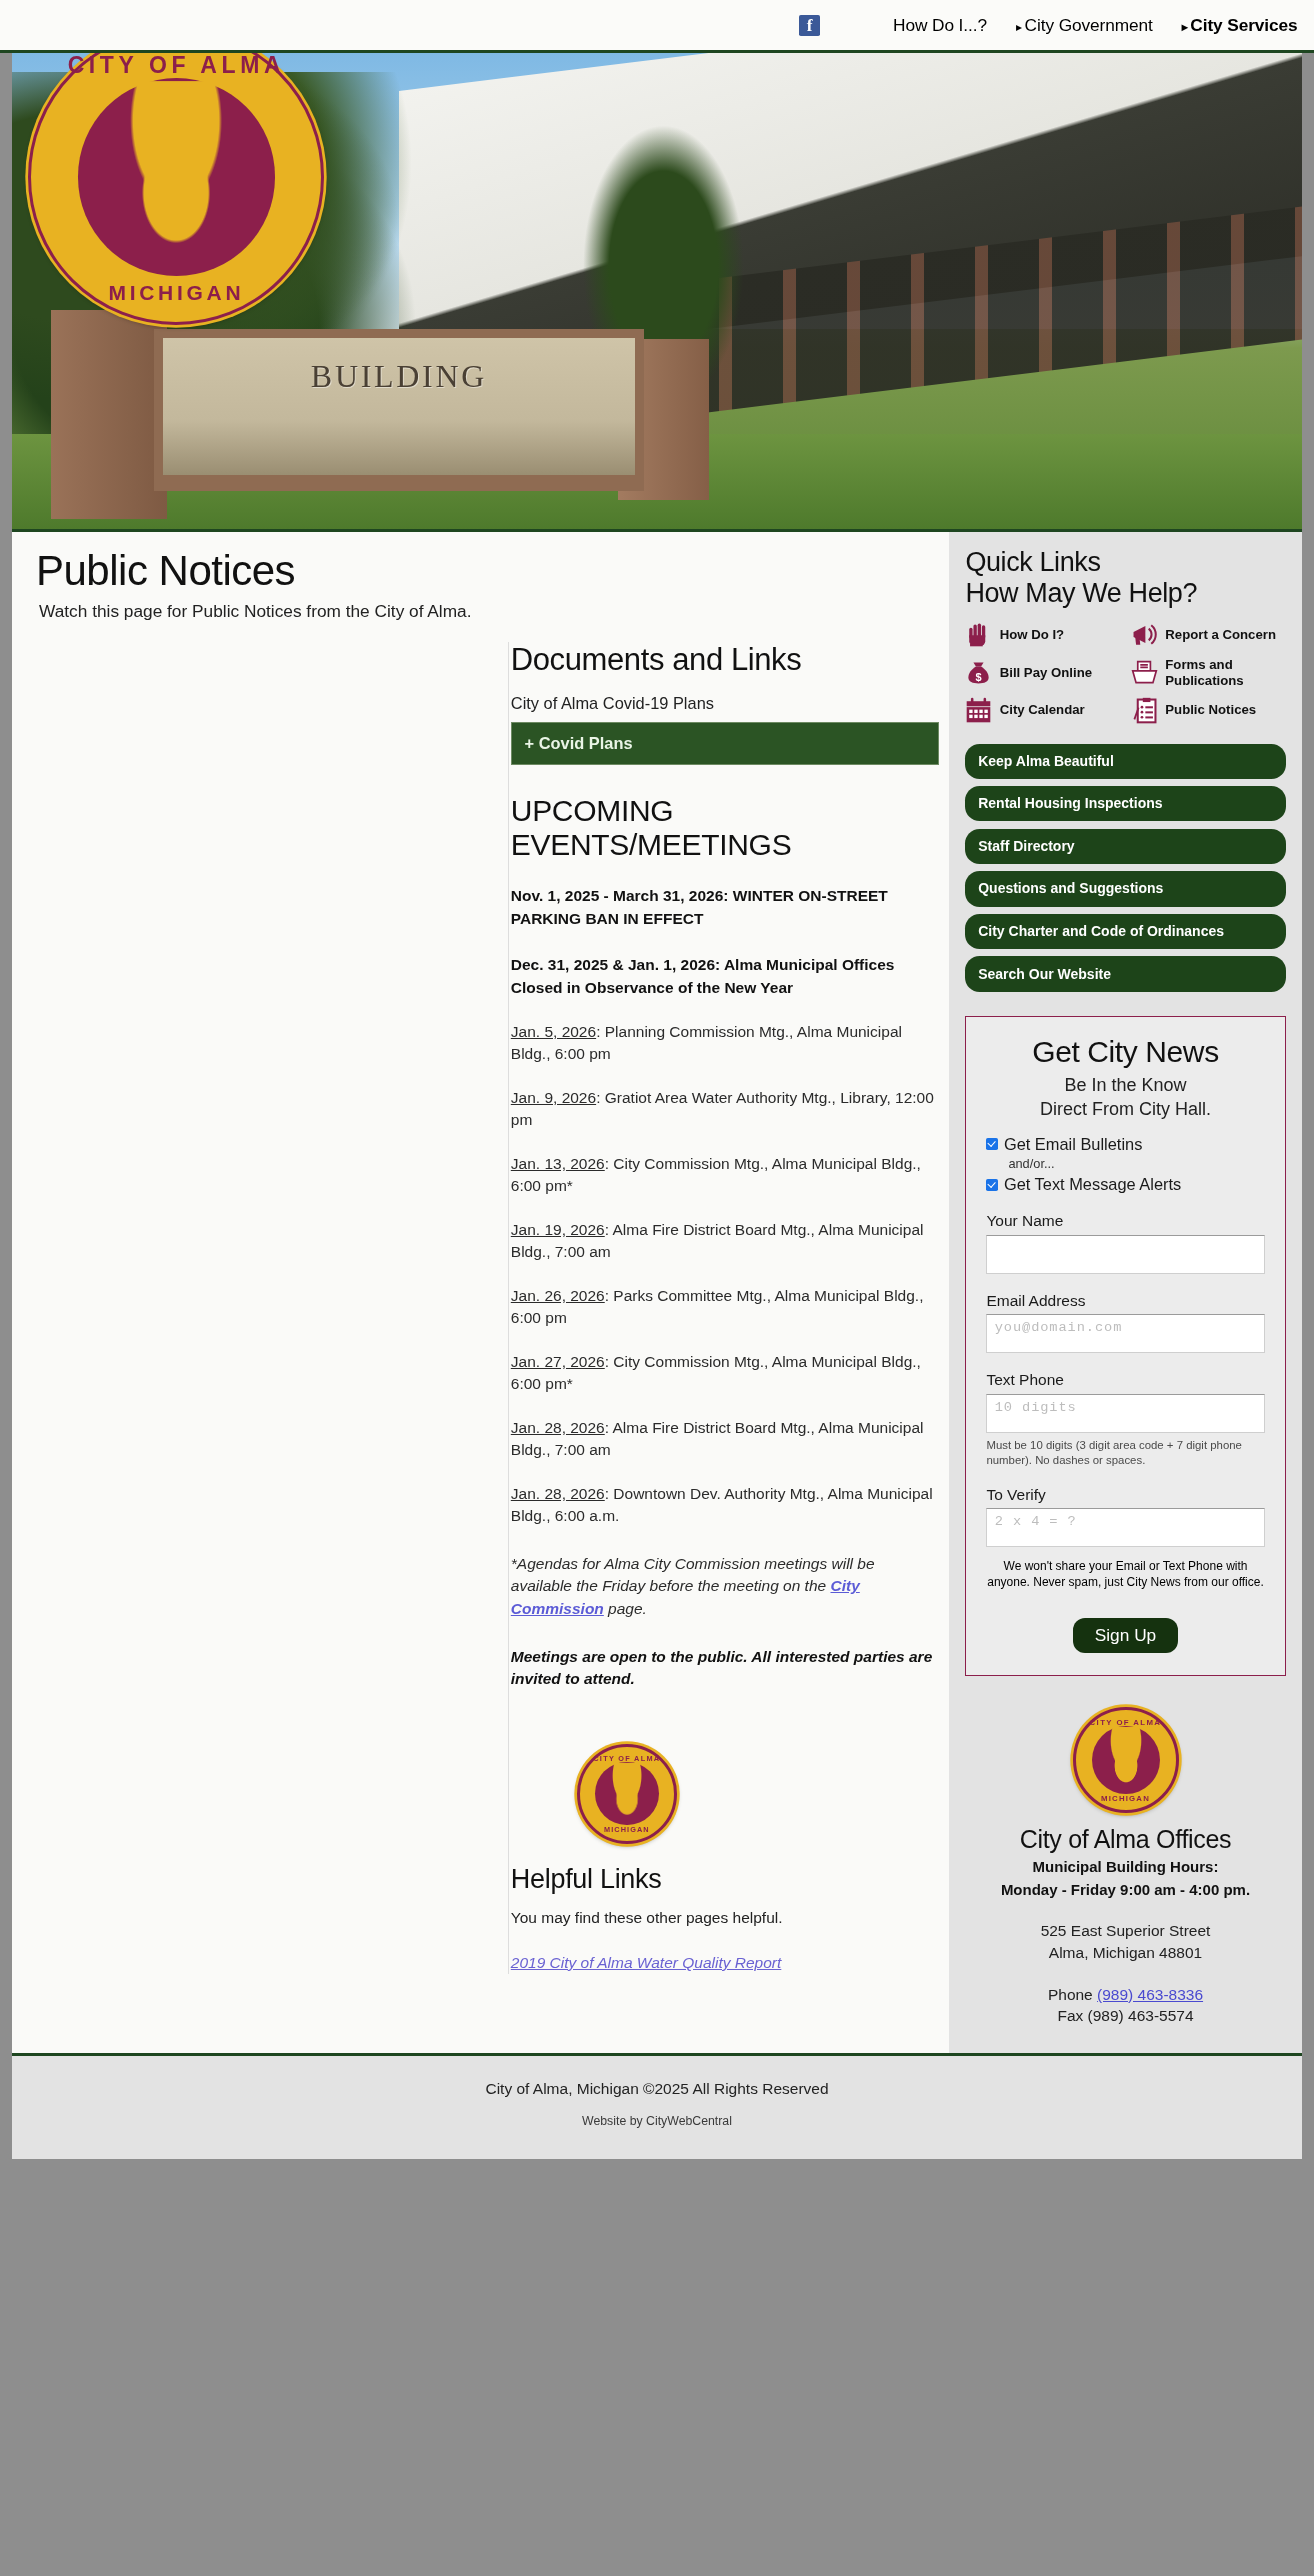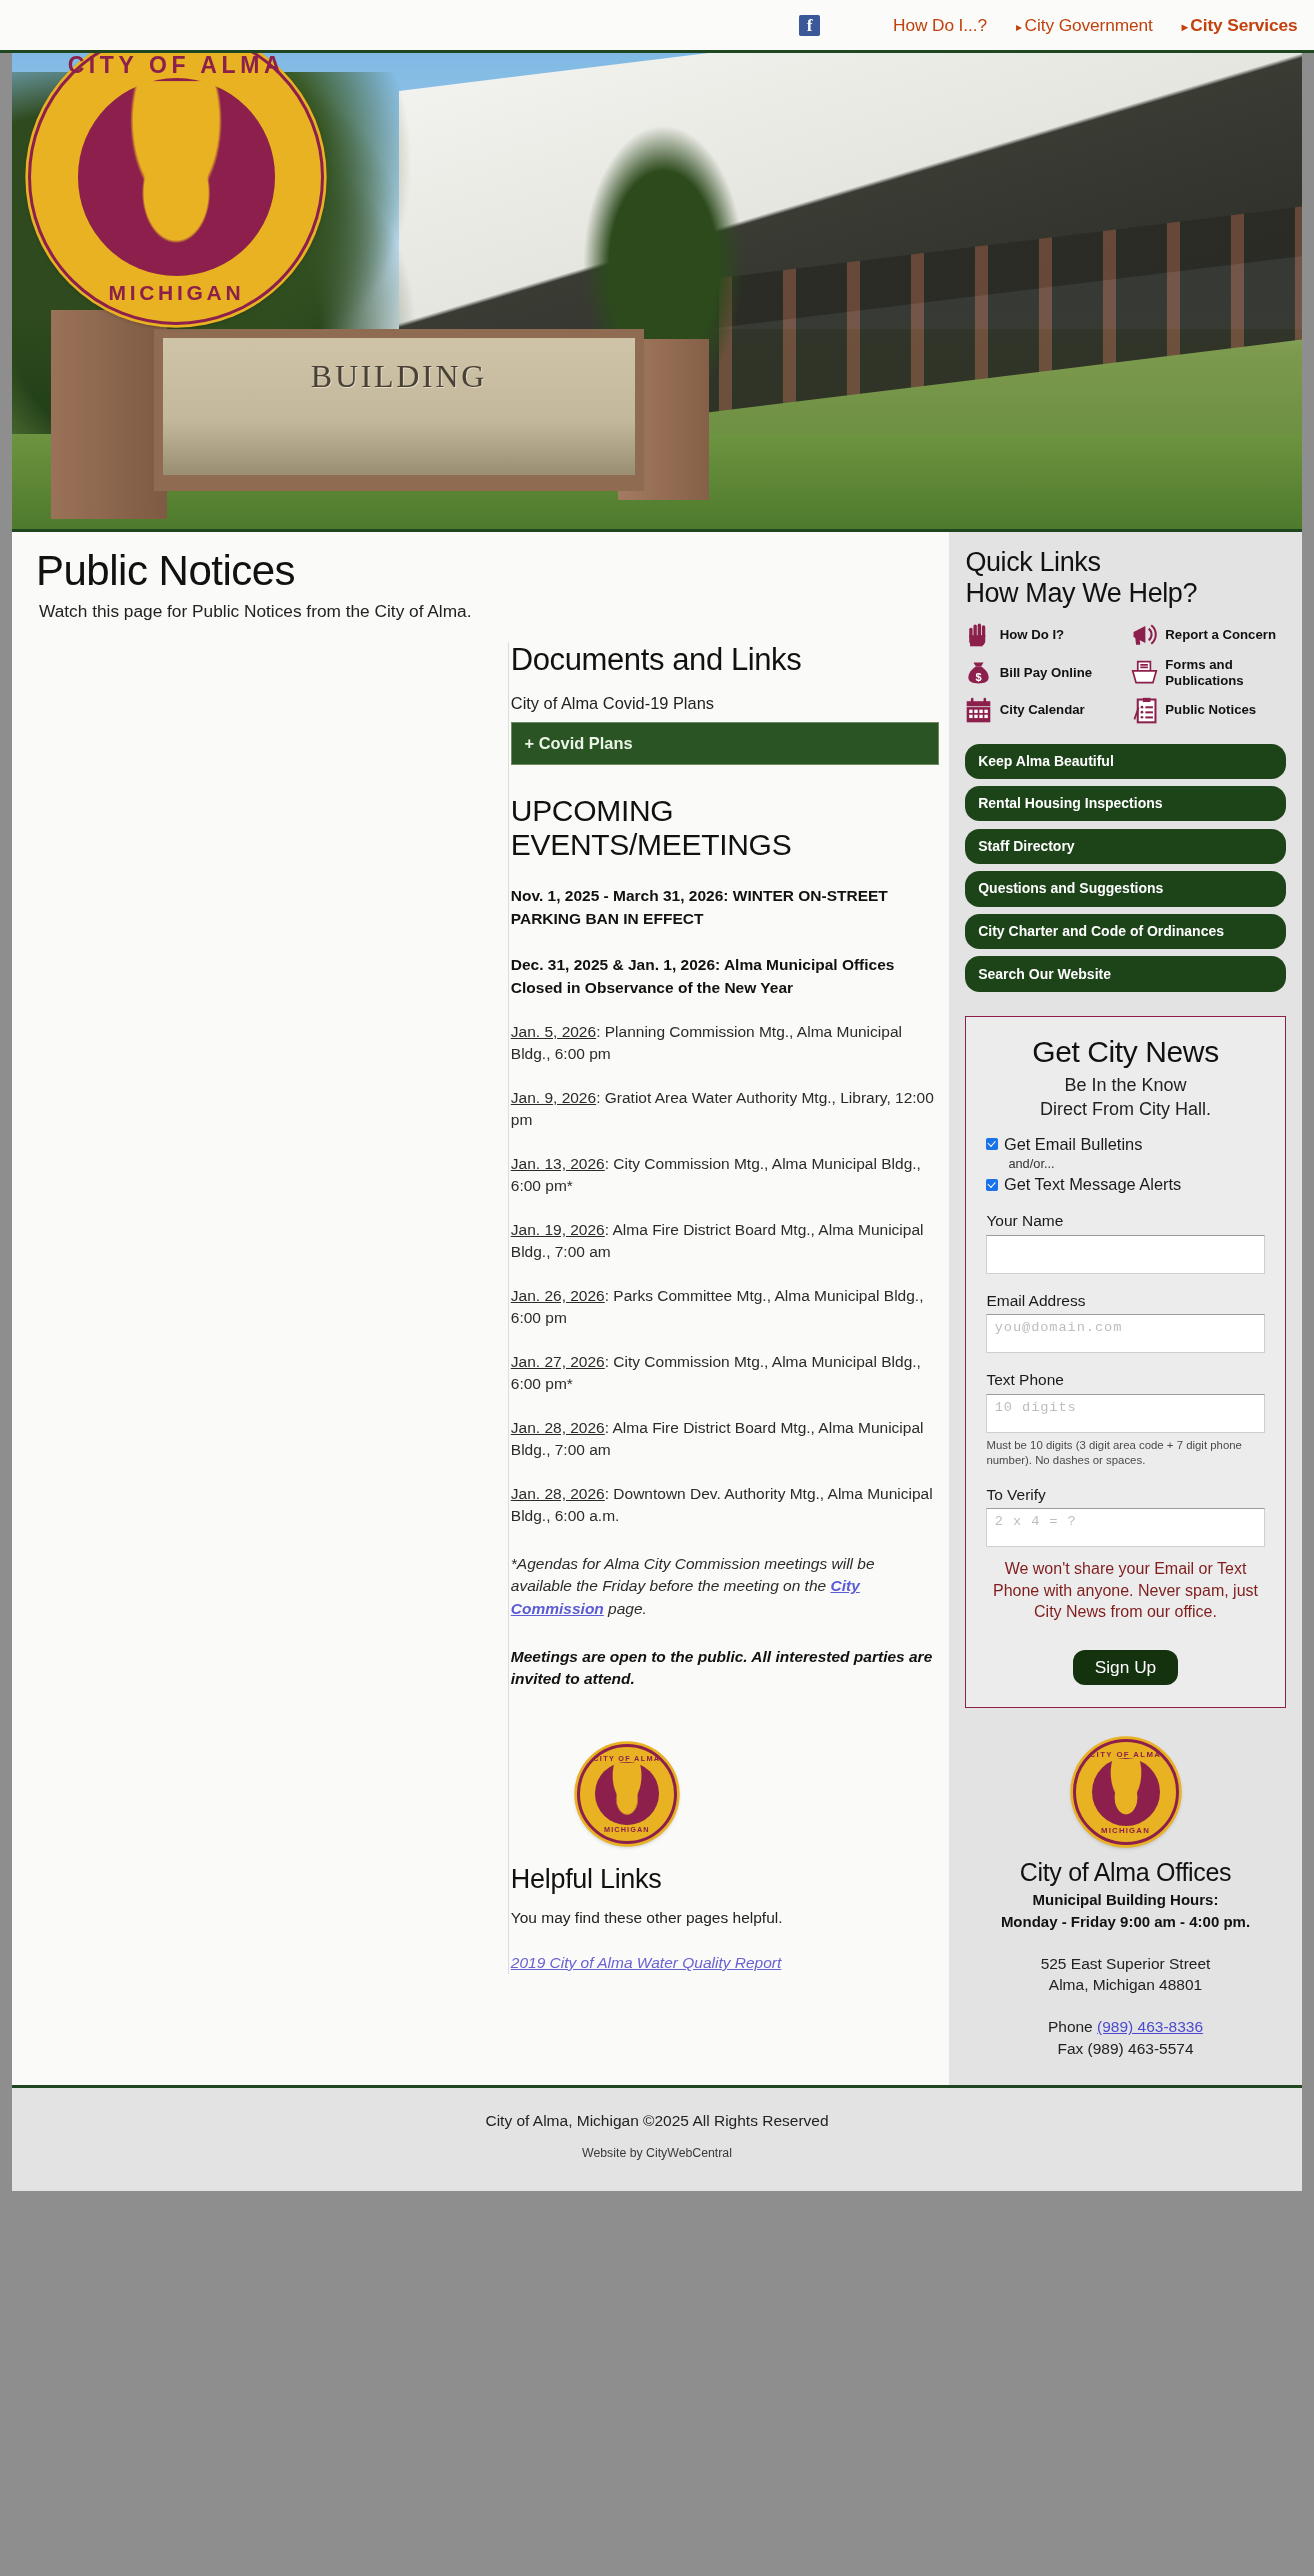--- a/index.html
+++ b/index.html
@@ -32,21 +32,21 @@
     font-family: "Liberation Serif", serif;
     font-weight: bold;
     font-size: 17.3px;
     line-height: 21px;
     text-align: center;
     margin-right: 44px;
     border-radius: 1.8px;
   }
   .nav-link {
     font-size: 17.3px;
-    color: #c2410c;
+    color: #000000;
     margin-left: 29px;
     white-space: nowrap;
     letter-spacing: -0.1px;
   }
   .nav-link .caret { font-size: 12px; margin-right: 2.7px; }
   .nav-link.current { font-weight: bold; }
 
   
   .hero {
     position: relative;
@@ -362,22 +362,22 @@
     overflow:hidden;
     white-space:nowrap;
   }
   .fld-help {
     font-size:11.4px;
     color:#4a4a4a;
     line-height:1.32;
     margin-top:4.6px;
   }
   .privacy {
-    font-size:16px;
-    color:#7f1d1d;
+    font-size:12px;
+    color:#000000;
     line-height:1.35;
     text-align:center;
     margin-top:11px;
   }
   .signup {
     display:block;
     margin: 27px auto 0 auto;
     background:#15320f;
     color:#fff;
     font-size:17.3px;

